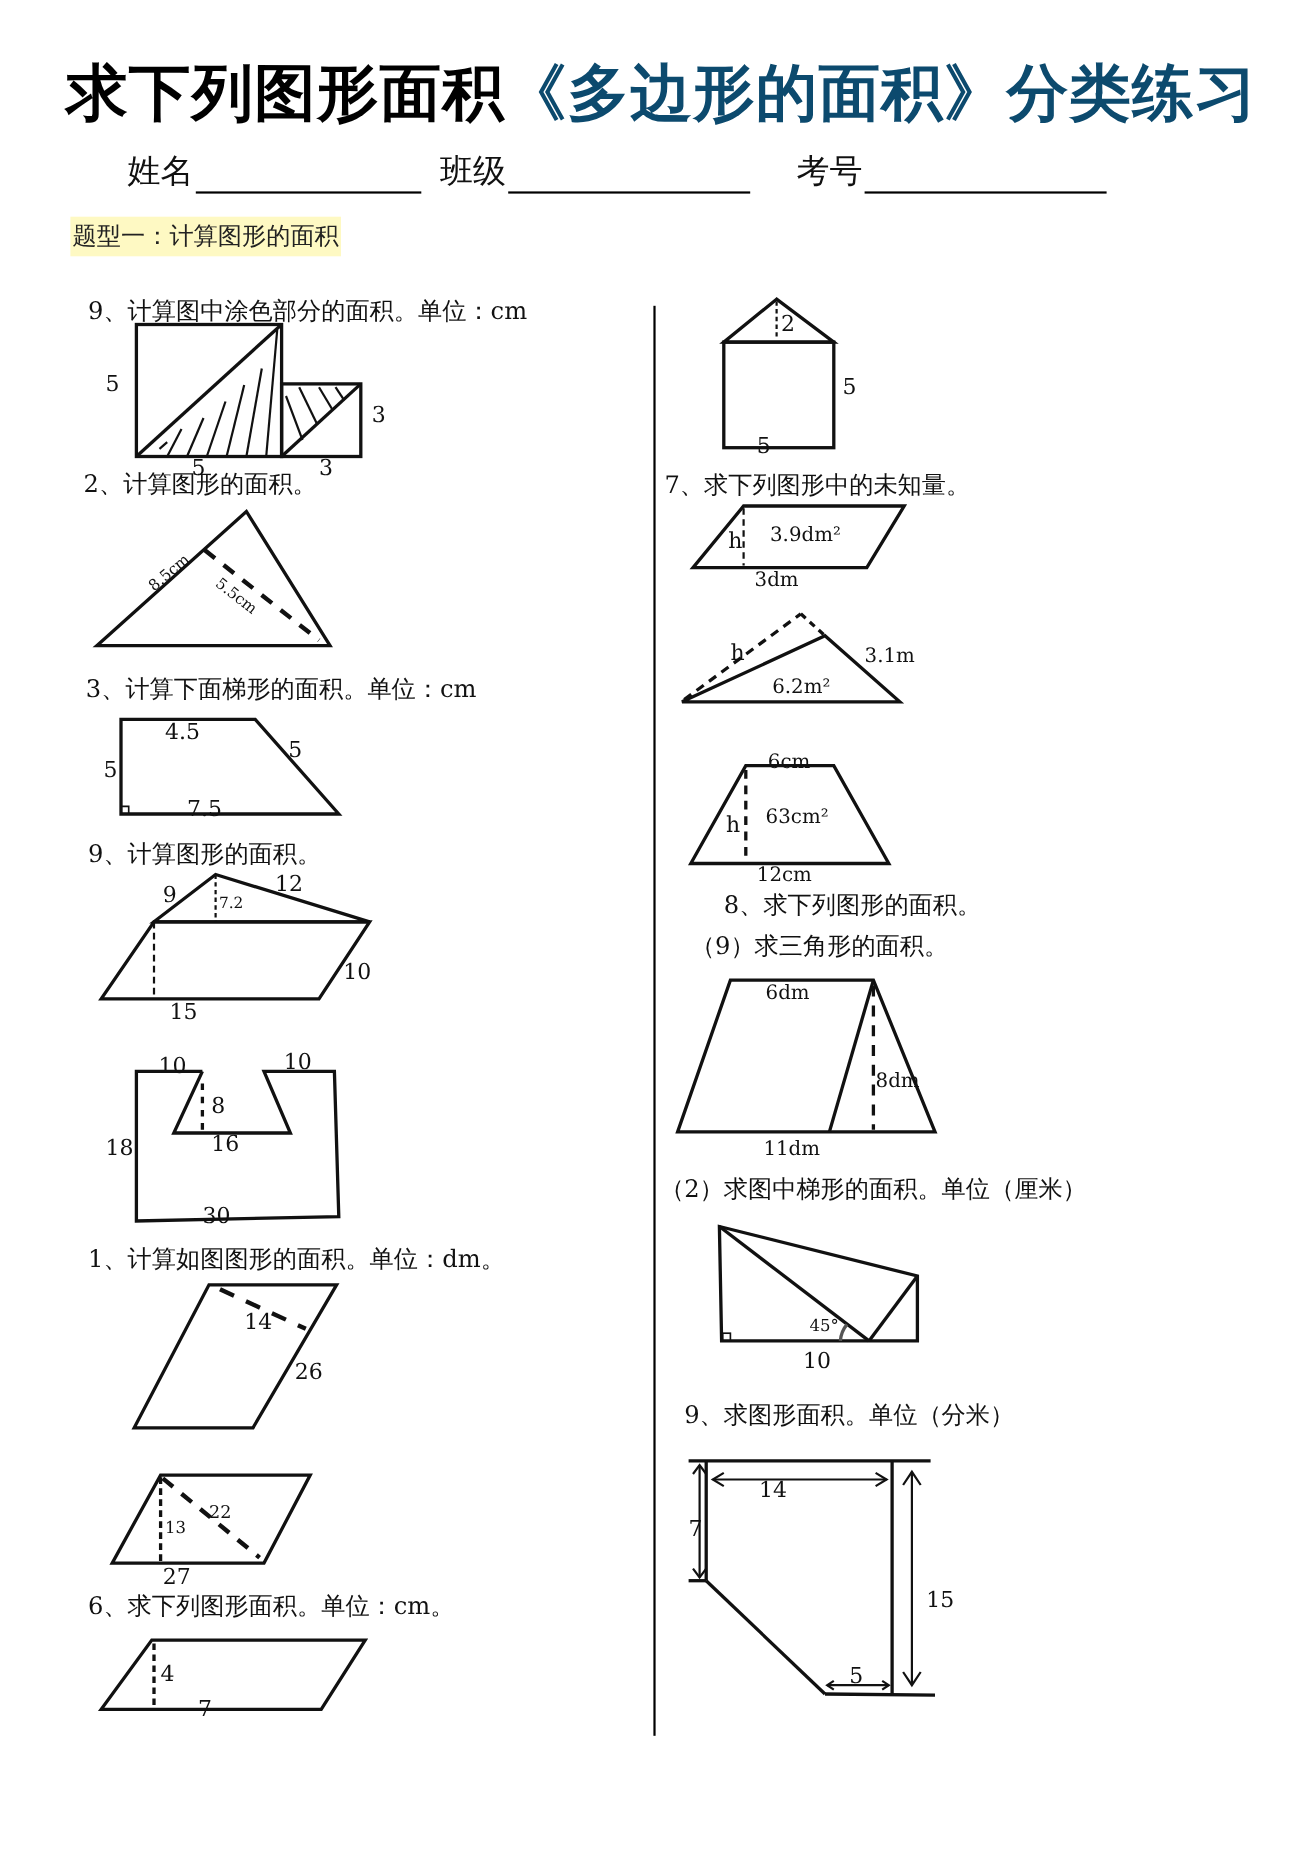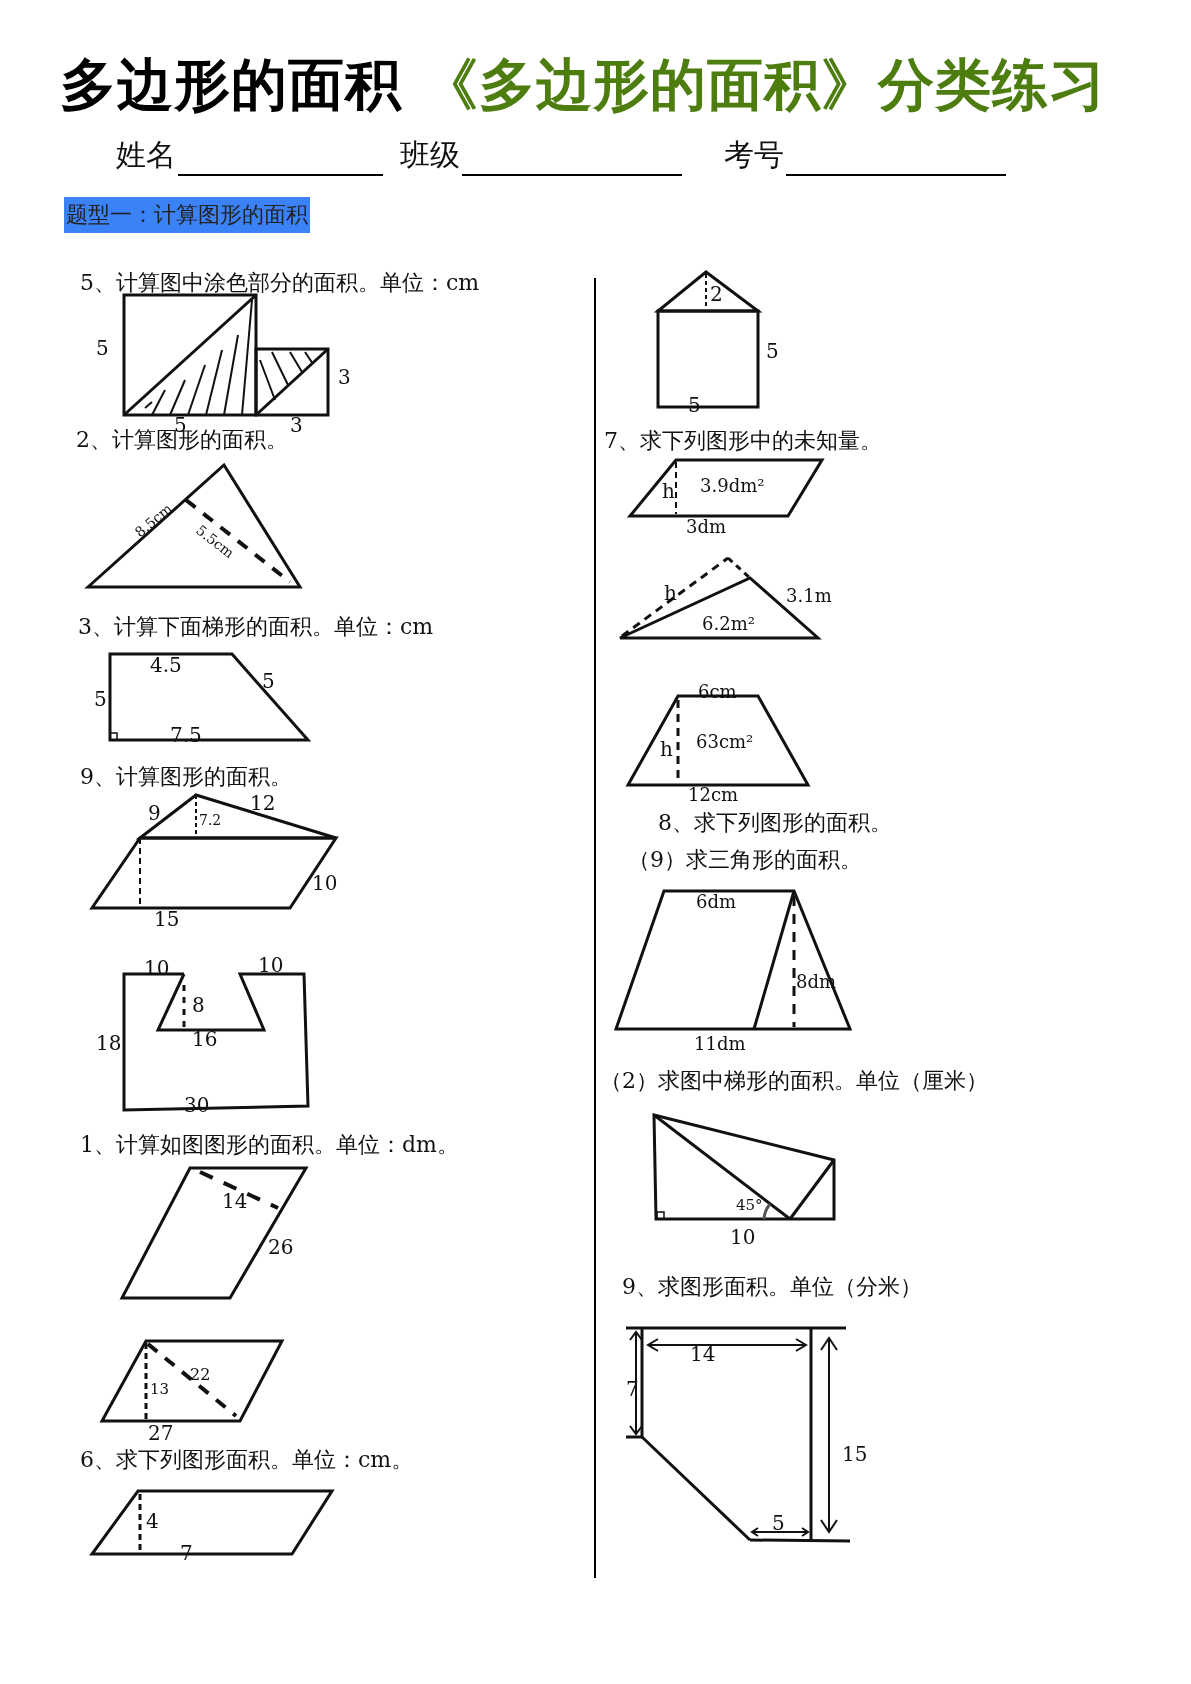--- a/index.html
+++ b/index.html
@@ -1,46 +1,46 @@
 <!DOCTYPE html>
 <html><head>
 <meta charset="utf-8">
 <style>
   html, body { margin: 0; padding: 0; background: #ffffff; }
   body { width: 1191px; height: 1684px; position: relative; overflow: hidden; font-family: "DejaVu Serif", serif; color: #111; }
   .title { position: absolute; left: 60px; top: 48px; font-family: "DejaVu Sans", sans-serif; font-weight: bold; font-size: 56px; letter-spacing: 1px; white-space: nowrap; }
   .title .black { color: #000000; }
-  .title .blue { color: #4d7c0f; margin-left: 20px; }
+  .title .blue { color: #0c4a6e; }
   .fields { position: absolute; top: 135px; left: 100px; width: 1000px; font-family: "DejaVu Sans", sans-serif; font-size: 30px; }
   .field { position: absolute; top: 0; white-space: nowrap; }
   .field .line { display: inline-block; border-bottom: 2px solid #000; vertical-align: bottom; height: 30px; margin-left: 2px; }
-  .section-tag { position: absolute; left: 64px; top: 197px; background: #3b82f6; padding: 3px 2px; font-size: 22px; font-family: "DejaVu Sans", sans-serif; color: #222; }
+  .section-tag { position: absolute; left: 64px; top: 197px; background: #fef9c3; padding: 3px 2px; font-size: 22px; font-family: "DejaVu Sans", sans-serif; color: #222; }
   .q { position: absolute; font-size: 22px; white-space: nowrap; font-family: "DejaVu Serif", serif; }
   .divider { position: absolute; left: 594px; top: 278px; width: 2px; height: 1300px; background: #000; }
   svg.fig { position: absolute; overflow: visible; }
   svg text { font-family: "DejaVu Serif", serif; fill: #111; }
 </style>
 </head>
 <body>
 
 <div class="title">
-  <span class="black">多边形的面积</span><span class="blue">《多边形的面积》分类练习</span>
+  <span class="black">求下列图形面积</span><span class="blue">《多边形的面积》分类练习</span>
 </div>
 
 <div class="fields">
   <div class="field" style="left:16px"><span>姓名</span><span class="line" style="width:205px"></span></div>
   <div class="field" style="left:300px"><span>班级</span><span class="line" style="width:220px"></span></div>
   <div class="field" style="left:624px"><span>考号</span><span class="line" style="width:220px"></span></div>
 </div>
 
 <div class="section-tag">题型一：计算图形的面积</div>
 
 <div class="divider"></div>
 
-<div class="q" style="left:80px;top:268px">5、计算图中涂色部分的面积。单位：cm</div>
+<div class="q" style="left:80px;top:268px">9、计算图中涂色部分的面积。单位：cm</div>
 <svg class="fig" style="left:0;top:0" width="1" height="1">
   <g stroke="#111" stroke-width="3" fill="none">
     <rect x="124" y="295" width="132" height="120"></rect>
     <rect x="256" y="349" width="72" height="66"></rect>
     <line x1="124" y1="415" x2="256" y2="295"></line>
     <line x1="256" y1="415" x2="328" y2="349"></line>
   </g>
   <g stroke="#111" stroke-width="2">
     <line x1="145" y1="408" x2="152" y2="402"></line>
     <line x1="152" y1="415" x2="165" y2="390"></line>

